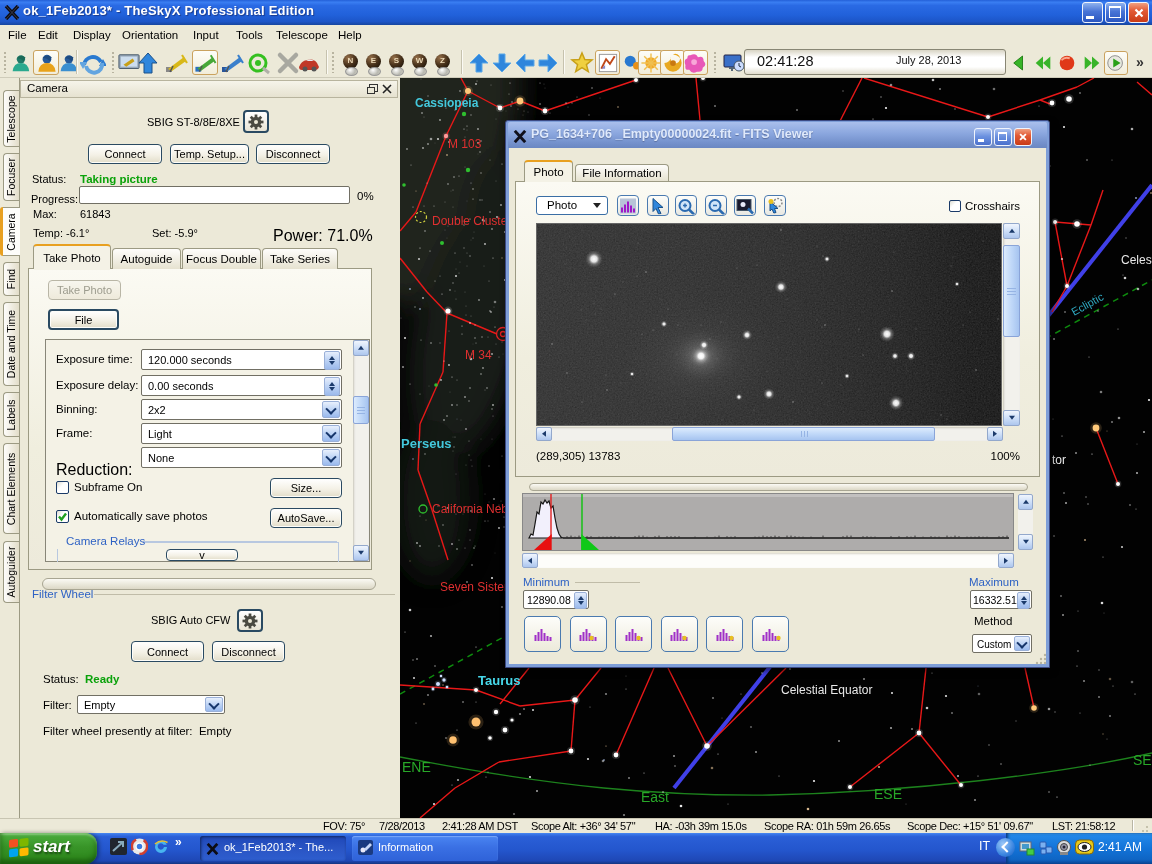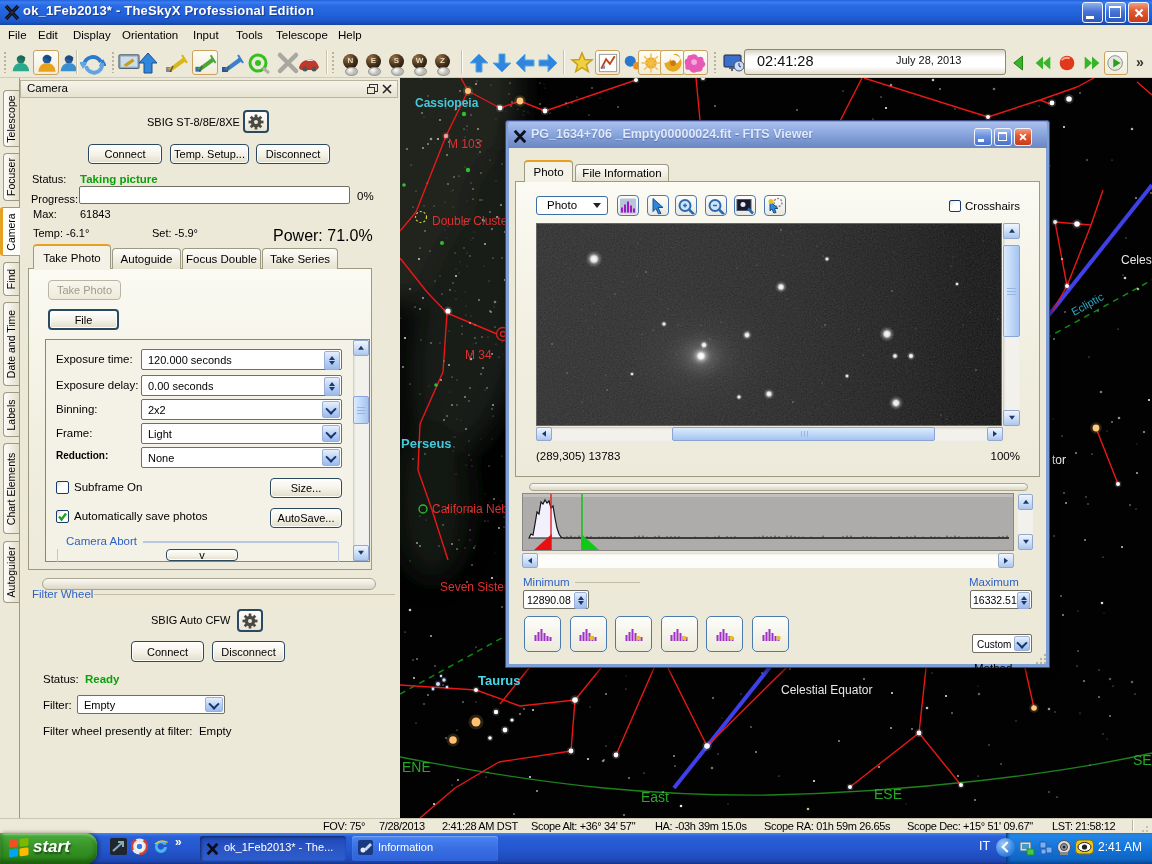--- a/index.html
+++ b/index.html
@@ -367,41 +367,41 @@
         <div style="position:absolute;left:50%;top:50%;transform:translate(-50%,-62%) rotate(45deg);width:6px;height:6px;border-right:2px solid #15356b;border-bottom:2px solid #15356b;"></div>
       </div>
     </div>
     <div style="position:absolute;left:56px;top:427px;font-size:11.5px;color:#000;font-weight:normal;white-space:nowrap;line-height:1.1;">Frame:</div>
     <div style="position:absolute;left:141px;top:423px;width:201px;height:21px;background:#fff;border:1px solid #716f64;border-radius:2px;box-sizing:border-box;">
       <div style="position:absolute;left:6px;top:50%;transform:translateY(-50%);font-size:11px;color:#000;white-space:nowrap;">Light</div>
       <div style="position:absolute;right:1px;top:1px;bottom:1px;width:18px;border-radius:2px;border:1px solid #9ab0d8;background:linear-gradient(180deg,#e8f0fd,#bed4f5 50%,#9abaee);box-sizing:border-box;">
         <div style="position:absolute;left:50%;top:50%;transform:translate(-50%,-62%) rotate(45deg);width:6px;height:6px;border-right:2px solid #15356b;border-bottom:2px solid #15356b;"></div>
       </div>
     </div>
-    <div style="position:absolute;left:56px;top:450px;font-size:10px;color:#000;font-weight:bold;white-space:nowrap;line-height:1.1;">Reduction:</div>
+    <div style="position:absolute;left:56px;top:461px;font-size:16px;color:#000;font-weight:normal;white-space:nowrap;line-height:1.1;">Reduction:</div>
     <div style="position:absolute;left:141px;top:447px;width:201px;height:21px;background:#fff;border:1px solid #716f64;border-radius:2px;box-sizing:border-box;">
       <div style="position:absolute;left:6px;top:50%;transform:translateY(-50%);font-size:11px;color:#000;white-space:nowrap;">None</div>
       <div style="position:absolute;right:1px;top:1px;bottom:1px;width:18px;border-radius:2px;border:1px solid #9ab0d8;background:linear-gradient(180deg,#e8f0fd,#bed4f5 50%,#9abaee);box-sizing:border-box;">
         <div style="position:absolute;left:50%;top:50%;transform:translate(-50%,-62%) rotate(45deg);width:6px;height:6px;border-right:2px solid #15356b;border-bottom:2px solid #15356b;"></div>
       </div>
     </div>
     <div style="position:absolute;left:56px;top:481px;width:13px;height:13px;background:linear-gradient(135deg,#dcdcd2,#fff 40%);border:1px solid #1a3a68;border-radius:2px;box-sizing:border-box;"></div>
     <div style="position:absolute;left:74px;top:481px;font-size:11.5px;color:#000;font-weight:normal;white-space:nowrap;line-height:1.1;">Subframe On</div>
     <div style="position:absolute;left:270px;top:478px;width:72px;height:20px;border:1px solid #2a4a62;border-radius:4px;background:linear-gradient(180deg,#ffffff,#f4f1e6 55%,#e2ddc9);box-shadow:inset 0 0 0 1px #fdfdf9;color:#000;font-size:11px;display:flex;align-items:center;justify-content:center;box-sizing:border-box;white-space:nowrap;">Size...</div>
     <div style="position:absolute;left:56px;top:510px;width:13px;height:13px;background:linear-gradient(135deg,#dcdcd2,#fff 40%);border:1px solid #1a3a68;border-radius:2px;box-sizing:border-box;">
       <svg width="13" height="13" style="position:absolute;left:-1px;top:-1px;">
         <path d="M3 6.5 L5.5 9.5 L10 3.5" stroke="#21a121" stroke-width="2.4" fill="none"></path>
       </svg>
     </div>
     <div style="position:absolute;left:74px;top:510px;font-size:11.5px;color:#000;font-weight:normal;white-space:nowrap;line-height:1.1;">Automatically save photos</div>
     <div style="position:absolute;left:270px;top:508px;width:72px;height:20px;border:1px solid #2a4a62;border-radius:4px;background:linear-gradient(180deg,#ffffff,#f4f1e6 55%,#e2ddc9);box-shadow:inset 0 0 0 1px #fdfdf9;color:#000;font-size:11px;display:flex;align-items:center;justify-content:center;box-sizing:border-box;white-space:nowrap;">AutoSave...</div>
     <div style="position:absolute;left:57px;top:542px;width:280px;height:19px;border:1px solid #b8c8e0;border-bottom:none;"></div>
     <div style="position:absolute;left:143px;top:541px;width:194px;height:1px;background:#b8c8e0;"></div>
     <div style="position:absolute;left:57px;top:541px;width:86px;height:8px;background:#f4f2e6;"></div>
-    <div style="position:absolute;left:66px;top:535px;font-size:11.5px;color:#2e62c4;font-weight:normal;white-space:nowrap;line-height:1.1;">Camera Abort</div>
+    <div style="position:absolute;left:66px;top:535px;font-size:11.5px;color:#2e62c4;font-weight:normal;white-space:nowrap;line-height:1.1;">Camera Relays</div>
     <div style="position:absolute;left:166px;top:549px;width:72px;height:12px;border:1px solid #2a4a62;border-radius:4px;background:linear-gradient(180deg,#ffffff,#f4f1e6 55%,#e2ddc9);box-shadow:inset 0 0 0 1px #fdfdf9;color:#000;font-size:11px;display:flex;align-items:center;justify-content:center;box-sizing:border-box;white-space:nowrap;">v</div>
     <div style="position:absolute;left:353px;top:340px;width:16px;height:221px;background:#f2f1ec;box-shadow:inset 1px 0 2px #c9c7bb;"></div>
     <div style="position:absolute;left:353px;top:396px;width:16px;height:28px;border:1px solid #8aa4d8;border-radius:2px;background:linear-gradient(90deg,#dcebfd,#c0d8f8 50%,#a6c4f0);box-sizing:border-box;">
       <div style="position:absolute;left:3px;right:3px;top:50%;height:1px;background:#96b4e4;box-shadow:0 -3px #96b4e4,0 3px #96b4e4;"></div>
     </div>
     <div style="position:absolute;left:353px;top:340px;width:16px;height:16px;border:1px solid #93a8cc;border-radius:2px;background:linear-gradient(180deg,#f0f5fd,#cfe0f8 50%,#adc6ee);box-sizing:border-box;">
       <div style="position:absolute;left:50%;top:50%;transform:translate(-50%,-55%) rotate(180deg);width:0;height:0;border-left:3.5px solid transparent;border-right:3.5px solid transparent;border-top:4.5px solid #1b3a6b;"></div>
     </div>
     <div style="position:absolute;left:353px;top:545px;width:16px;height:16px;border:1px solid #93a8cc;border-radius:2px;background:linear-gradient(180deg,#f0f5fd,#cfe0f8 50%,#adc6ee);box-sizing:border-box;">
       <div style="position:absolute;left:50%;top:50%;transform:translate(-50%,-55%) rotate(0deg);width:0;height:0;border-left:3.5px solid transparent;border-right:3.5px solid transparent;border-top:4.5px solid #1b3a6b;"></div>
@@ -1919,21 +1919,21 @@
         <rect x="2" y="11" width="2" height="6"></rect>
         <rect x="5" y="8" width="2" height="9"></rect>
         <rect x="8" y="5" width="2" height="12"></rect>
         <rect x="11" y="9" width="2" height="8"></rect>
         <rect x="14" y="12" width="2" height="5"></rect>
         <rect x="17" y="13" width="2" height="4"></rect>
       </g>
       <circle cx="18" cy="14" r="2.2" fill="#e8c020"></circle>
     </svg>
   </div>
-<div style="position:absolute;left:974px;top:615px;font-size:11.5px;color:#000;font-weight:normal;white-space:nowrap;line-height:1.1;z-index:25;margin-top:47px;">Method</div>
+<div style="position:absolute;left:974px;top:615px;font-size:11.5px;color:#000;font-weight:normal;white-space:nowrap;line-height:1.1;z-index:25;">Method</div>
 <div style="position:absolute;z-index:25;left:0;top:0;">
     <div style="position:absolute;left:972px;top:634px;width:60px;height:19px;background:#fff;border:1px solid #716f64;border-radius:2px;box-sizing:border-box;">
       <div style="position:absolute;left:4px;top:50%;transform:translateY(-50%);font-size:10px;color:#000;white-space:nowrap;">Custom</div>
       <div style="position:absolute;right:1px;top:1px;bottom:1px;width:16px;border-radius:2px;border:1px solid #9ab0d8;background:linear-gradient(180deg,#e8f0fd,#bed4f5 50%,#9abaee);box-sizing:border-box;">
         <div style="position:absolute;left:50%;top:50%;transform:translate(-50%,-62%) rotate(45deg);width:6px;height:6px;border-right:2px solid #15356b;border-bottom:2px solid #15356b;"></div>
       </div>
     </div>
   </div>
 <div style="position:absolute;left:1035px;top:651px;width:12px;height:12px;z-index:25;"><svg width="12" height="12">
       <circle cx="10" cy="2" r="1.2" fill="#b8b49e"></circle>

